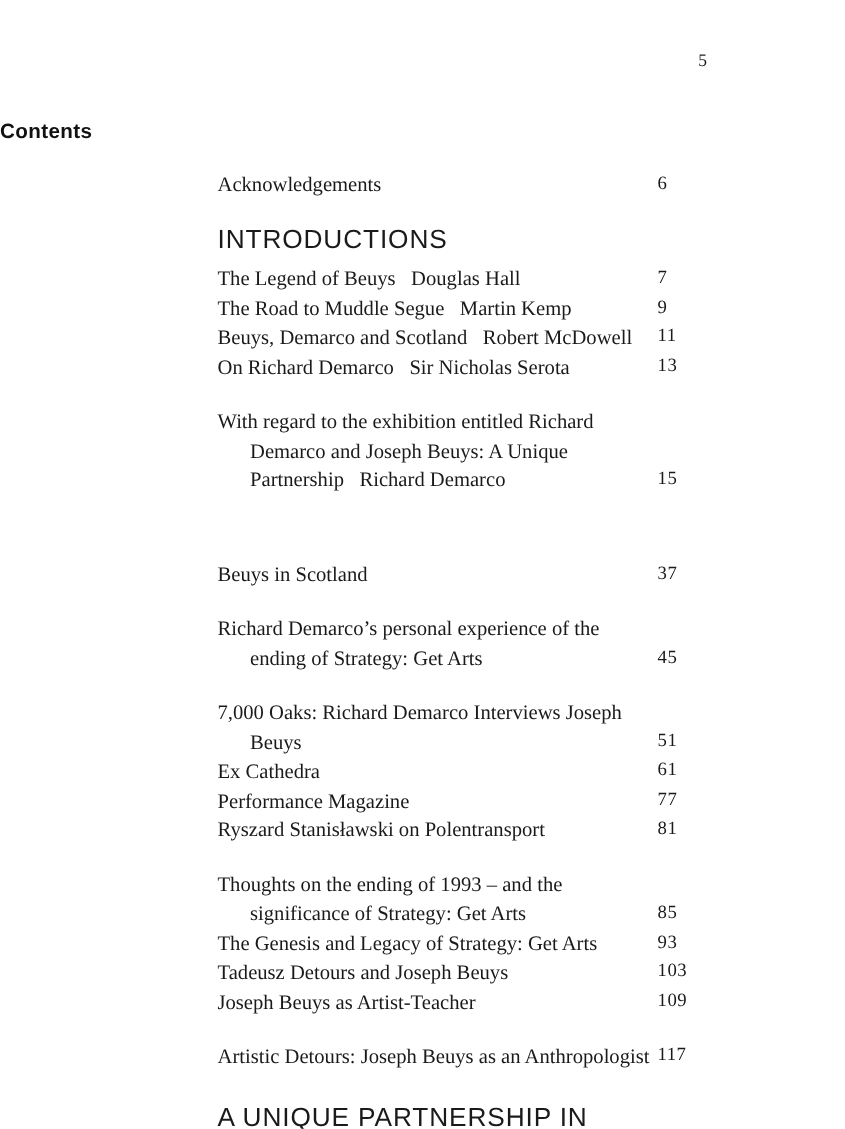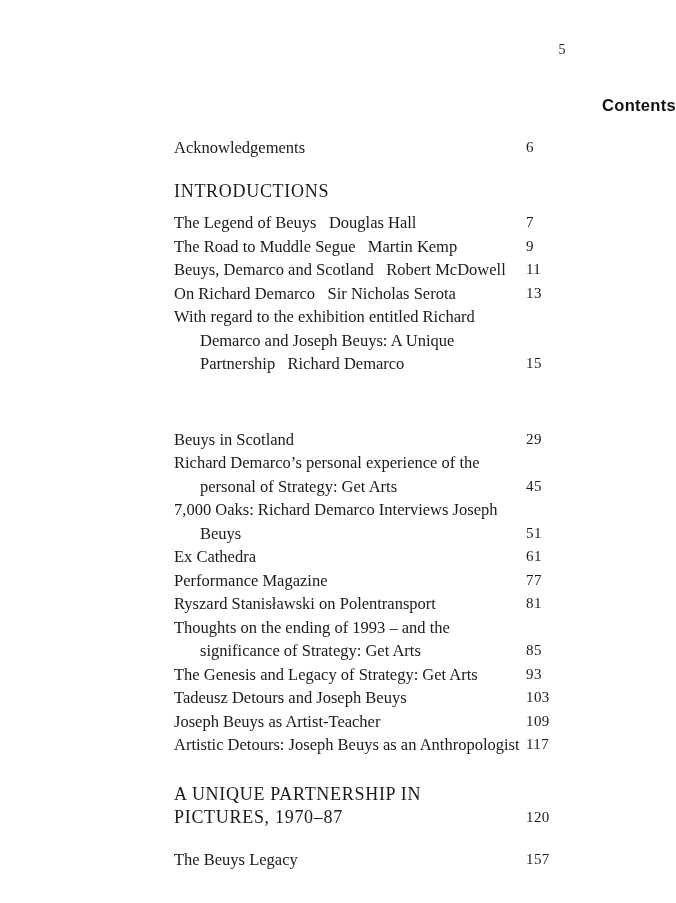--- a/index.html
+++ b/index.html
@@ -34,21 +34,21 @@
     font-family: "Liberation Serif", serif;
     color: #1a1a1a;
     letter-spacing: 0.5px;
   }
 
   .contents-title {
     position: absolute;
     left: 0;
     top: 96px;
     width: 676px;
-    text-align: right;
+    text-align: left;
     font-family: "Liberation Sans", sans-serif;
     font-weight: bold;
     font-size: 16.5px;
     letter-spacing: 0.3px;
     color: #111111;
   }
 
   .toc {
     position: absolute;
     left: 174px;
@@ -65,38 +65,39 @@
   }
 
   .entry .txt {
     display: block;
     padding-right: 46px;
     text-indent: 0;
   }
   .entry .txt.hang {
     padding-left: 26px;
     text-indent: -26px;
+    margin-top: 20px;
   }
 
   .entry .pg {
     position: absolute;
     right: 0;
     bottom: 0;
     width: 42px;
     text-align: left;
     font-size: 15px;
     letter-spacing: 0.4px;
     line-height: 23.5px;
     color: #1a1a1a;
   }
 
   .entry.section .txt {
-    font-family: Liberation Serif, serif;
+    font-family: Liberation Sans, sans-serif;
     font-variant: small-caps;
-    font-size: 18px;
+    font-size: 21px;
     letter-spacing: 0.7px;
   }
 
   .italic { }
 
   .sp-8  { height: 8px; }
   .sp-18 { height: 18px; }
   .sp-20 { height: 20px; }
   .sp-22 { height: 22px; }
   .sp-26 { height: 26px; }
@@ -155,26 +156,26 @@
     <div class="sp-22"></div>
 
 
     <div class="sp-22"></div>
 
 
     <div class="sp-8"></div>
 
     <div class="entry">
       <span class="txt"><span>Beuys in Scotland</span></span>
-      <span class="pg">29</span>
+      <span class="pg">37</span>
     </div>
 
     <div class="entry">
       <span class="txt hang"><span>Richard Demarco’s personal experience of the</span>
-        <span>personal of </span><span class="italic">Strategy: Get Arts</span></span>
+        <span>ending of </span><span class="italic">Strategy: Get Arts</span></span>
       <span class="pg">45</span>
     </div>
 
     <div class="entry">
       <span class="txt hang"><span>7,000 Oaks: Richard Demarco Interviews</span>
         <span>Joseph Beuys</span></span>
       <span class="pg">51</span>
     </div>
 
     <div class="entry">

